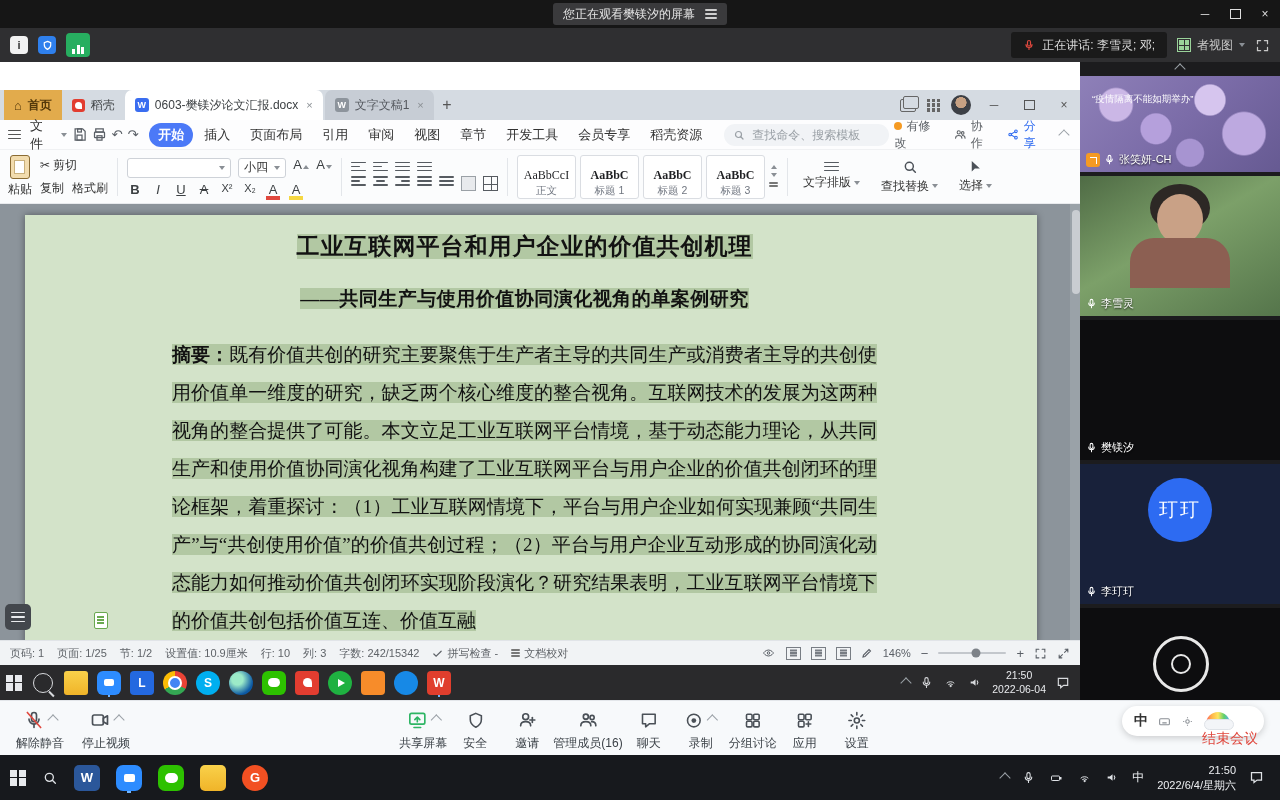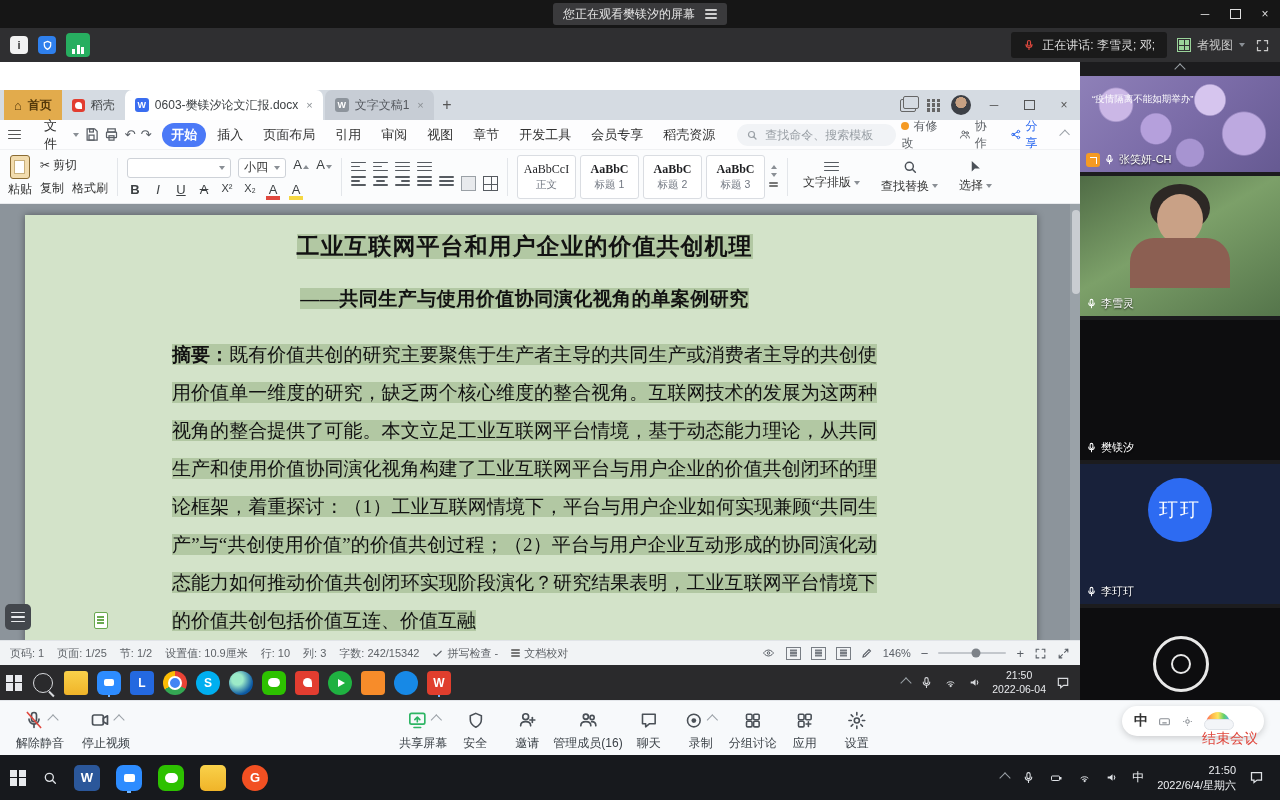--- a/index.html
+++ b/index.html
@@ -58,21 +58,21 @@
   .tabs-ico{width:14px;height:11px;border:1.2px solid #666;border-radius:2px;position:relative}
   .tabs-ico::after{content:"";position:absolute;left:2px;top:-4px;width:14px;height:11px;border:1.2px solid #666;border-radius:2px;background:#d5dbe2}
   .grid9{width:13px;height:13px;display:grid;grid-template-columns:1fr 1fr 1fr;gap:1.5px}
   .grid9 b{background:#666;display:block}
   .avatar{width:20px;height:20px;border-radius:50%;background:radial-gradient(circle at 50% 38%,#c7a183 0 34%,#3c3f45 36%)}
   .wc2{width:24px;display:flex;align-items:center;justify-content:center;color:#555;font-size:12px}
   .wc2 .boxico{border-color:#555}
 
   
   #wpsmenu{position:absolute;left:0;top:58px;width:1080px;height:30px;background:#fdfdfe;border-bottom:1px solid #f0f1f3;display:flex;align-items:center;padding:0 8px;gap:5px;box-sizing:border-box;font-size:13px;color:#333}
-  .mfile{margin-left:18px}
+  .mfile{margin-left:4px}
   .qico{color:#5a5f66;display:flex;align-items:center}
   .rtabs{display:flex;align-items:center;gap:2px;margin-left:6px}
   .rtab{padding:3px 9px;font-size:13px;color:#333;border-radius:4px;white-space:nowrap}
   .rtab.active{background:#4b79f7;color:#fff;border-radius:14px;font-weight:700}
   .searchbox{margin-left:8px;width:168px;height:22px;background:#f1f3f6;border-radius:12px;display:flex;align-items:center;gap:5px;padding:0 9px;box-sizing:border-box}
   .searchbox input{border:none;background:transparent;outline:none;font-size:12px;width:120px;color:#333}
   .searchbox input::placeholder{color:#9aa0a6}
   .mright{margin-left:auto;display:flex;align-items:center;gap:13px;font-size:12px;color:#5f6368;padding-right:4px}
   .dot-orange{width:8px;height:8px;border-radius:50%;background:#f59a23;display:inline-block;margin-right:4px}
   .share{color:#2f6bf0;display:flex;align-items:center;gap:4px}
@@ -98,21 +98,21 @@
   .ibar{display:inline-flex;flex-direction:column;gap:2.4px;width:15px}
   .ibar i{height:1.6px;background:#565b61;border-radius:1px;width:15px}
   .ibar.left i:nth-child(2n){width:9px}
   .ibar.center i:nth-child(2n){width:9px;margin:0 auto}
   .ibar.right i:nth-child(2n){width:9px;margin-left:auto}
   .shadebox{width:13px;height:13px;background:#e8eaed;border:1px solid #9aa0a6}
   .borderbox{width:13px;height:13px;border:1px solid #565b61;position:relative}
   .borderbox::before{content:"";position:absolute;left:50%;top:0;bottom:0;width:1px;background:#565b61}
   .borderbox::after{content:"";position:absolute;top:50%;left:0;right:0;height:1px;background:#565b61}
   .stylegallery{display:flex;align-items:center;gap:4px}
-  .stylecell{width:57px;height:42px;border:1px solid #dadde2;background:#fff;border-radius:3px;display:flex;flex-direction:column;align-items:center;justify-content:center;gap:1px}
+  .stylecell{width:57px;height:42px;border:1px solid #dadde2;background:#fff;border-radius:3px;display:flex;flex-direction:column;align-items:center;justify-content:flex-end;gap:1px}
   .stylecell .prev{font-family:"Liberation Serif","DejaVu Serif",serif;font-size:12px;color:#1f2023;white-space:nowrap}
   .stylecell:nth-child(n+2) .prev{font-weight:700}
   .stylecell .slabel{font-size:10.5px;color:#707680}
   .galarrows{display:flex;flex-direction:column;gap:4px;align-items:center}
   .caret-up{display:inline-block;width:0;height:0;border-left:3.5px solid transparent;border-right:3.5px solid transparent;border-bottom:4px solid #8a8f95}
   .vtool{display:flex;flex-direction:column;align-items:center;gap:3px;font-size:12px;color:#333;padding:0 6px}
   .vtool .lblrow{display:flex;align-items:center;gap:3px}
 
   
   #docarea{position:absolute;left:0;top:142px;width:1112px;height:436px;background:#8c949b;overflow:hidden}

